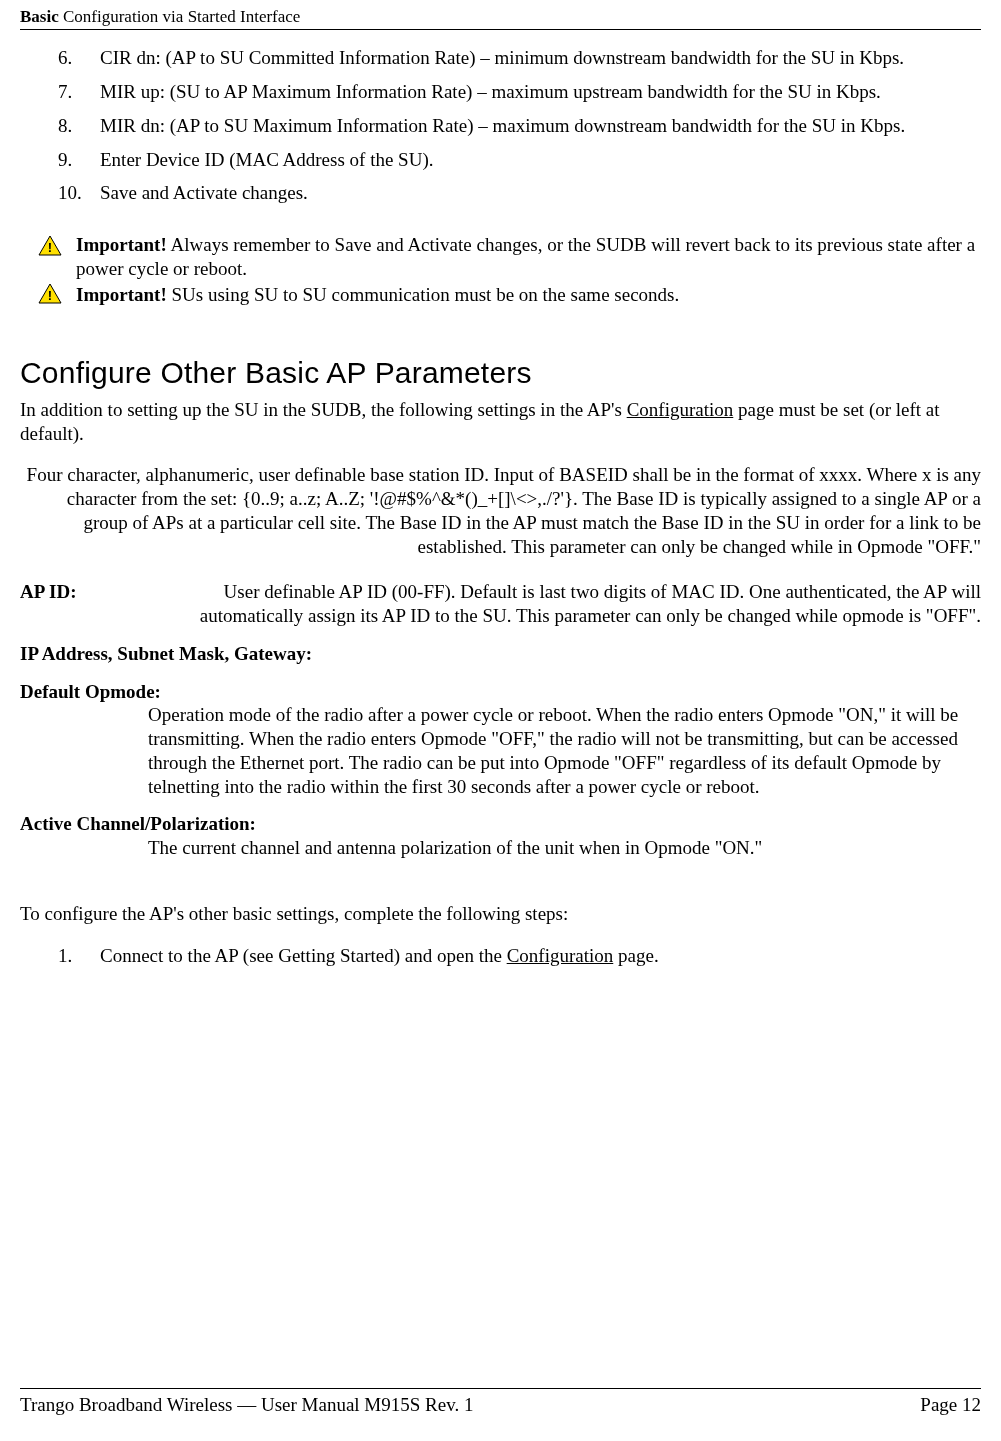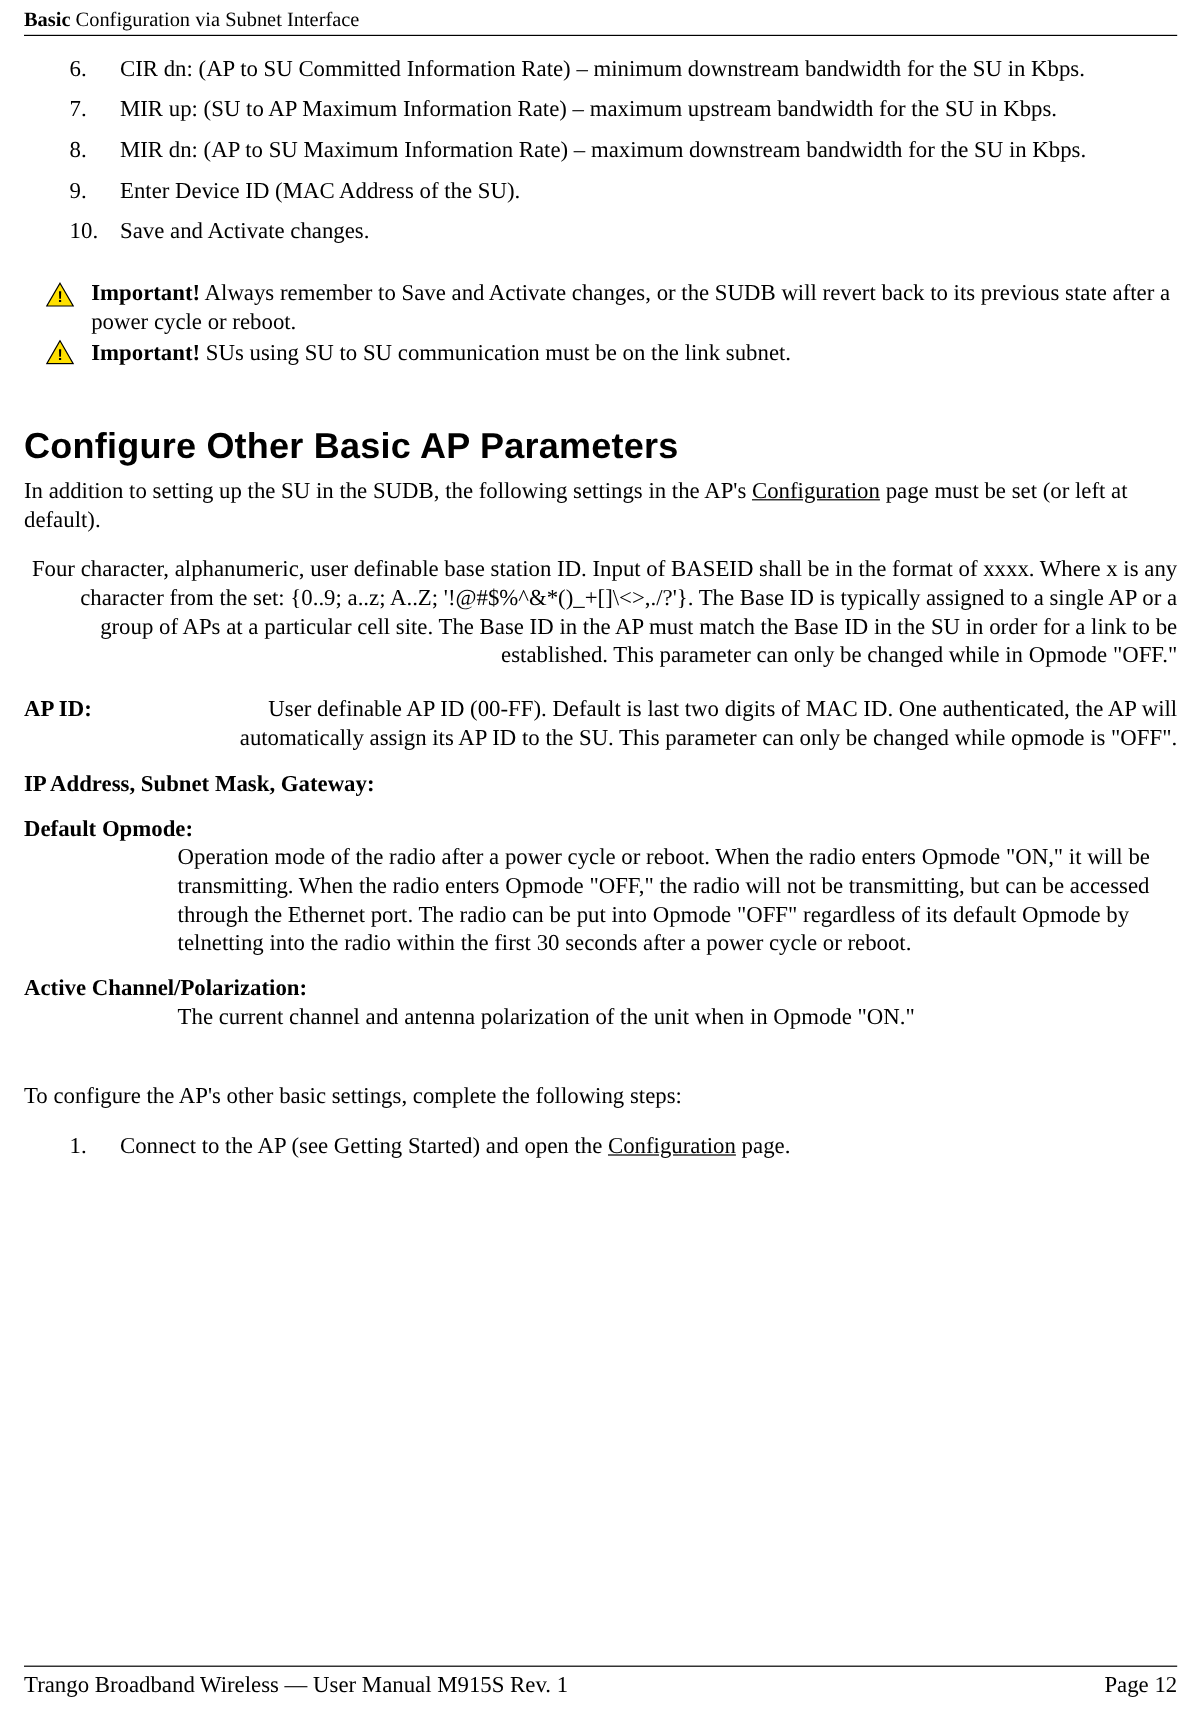--- a/index.html
+++ b/index.html
@@ -59,21 +59,21 @@
       position: absolute;
       left: 18px;
       width: 24px;
       height: 21px;
     }
     .warn-icon svg { display: block; }
     .imp1 { top: 2px; }
     .imp2 { top: 50px; }
     h2.section {
       font-family: "Trebuchet MS", Verdana, Arial, sans-serif;
-      font-weight: bold;
+      font-weight: normal;
       font-size: 30px;
       margin: 48px 0 6px 0;
       letter-spacing: 0.2px;
     }
     .para { margin: 0 0 18px 0; }
     .def-block { margin: 0 0 14px 0; }
     .def-row { display: flex; }
     .def-label { width: 128px; flex-shrink: 0; font-weight: bold; }
     .def-body { flex: 1; text-align: right; }
     .def-full-label { font-weight: bold; margin: 0; }
@@ -110,21 +110,21 @@
     .footrow {
       display: flex;
       justify-content: space-between;
     }
   </style>
 </head>
 <body>
 
 <div class="page">
   <div class="header">
-    <b>Basic</b><span> Configuration via Subnet Interface</span>
+    <b>Basic</b><span> Configuration via Started Interface</span>
   </div>
   <hr class="topline">
 
   <div class="body">
     <ol class="steps">
       <li>CIR dn: (AP to SU Committed Information Rate) – minimum downstream bandwidth for the SU in Kbps.</li>
       <li>MIR up: (SU to AP Maximum Information Rate) – maximum upstream bandwidth for the SU in Kbps.</li>
       <li>MIR dn: (AP to SU Maximum Information Rate) – maximum downstream bandwidth for the SU in Kbps.</li>
       <li>Enter Device ID (MAC Address of the SU).</li>
       <li>Save and Activate changes.</li>
@@ -140,21 +140,21 @@
       <span class="warn-icon imp2">
         <svg viewBox="0 0 24 21" width="24" height="21">
           <polygon points="12,1 23,20 1,20" fill="#ffe000" stroke="#000" stroke-width="1"></polygon>
           <text x="12" y="17" text-anchor="middle" font-size="13" font-family="Arial" font-weight="bold">!</text>
         </svg>
       </span>
       <p class="para" style="margin-bottom:2px">
         <b>Important!</b><span>  Always remember to Save and Activate changes, or the SUDB will revert back to its previous state after a power cycle or reboot.</span>
       </p>
       <p class="para">
-        <b>Important!</b><span>  SUs using SU to SU communication must be on the link subnet.</span>
+        <b>Important!</b><span>  SUs using SU to SU communication must be on the same seconds.</span>
       </p>
     </div>
 
     <h2 class="section">Configure Other Basic AP Parameters</h2>
     <p class="para">
       <span>In addition to setting up the SU in the SUDB, the following settings in the AP's </span><span class="u">Configuration</span><span> page must be set (or left at default).</span>
     </p>
 
     <div class="def-block">
       <div class="def-row">

